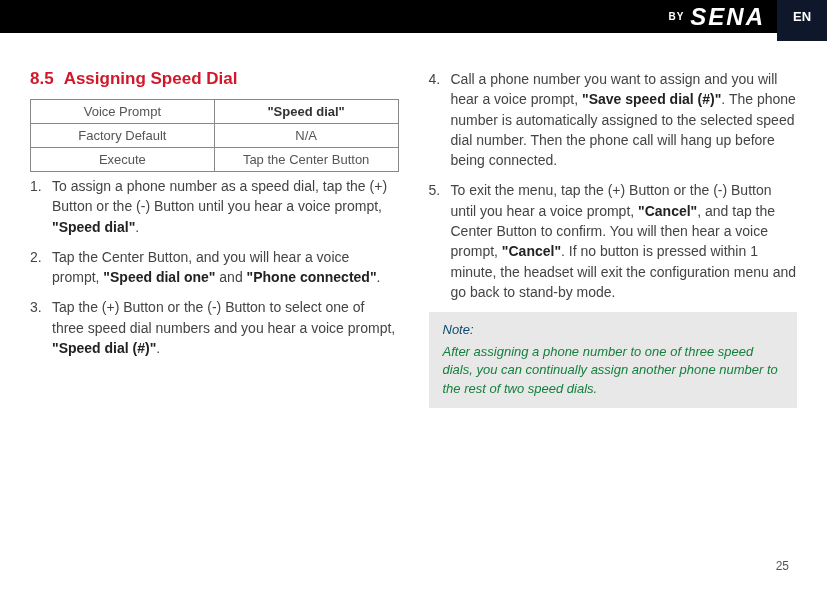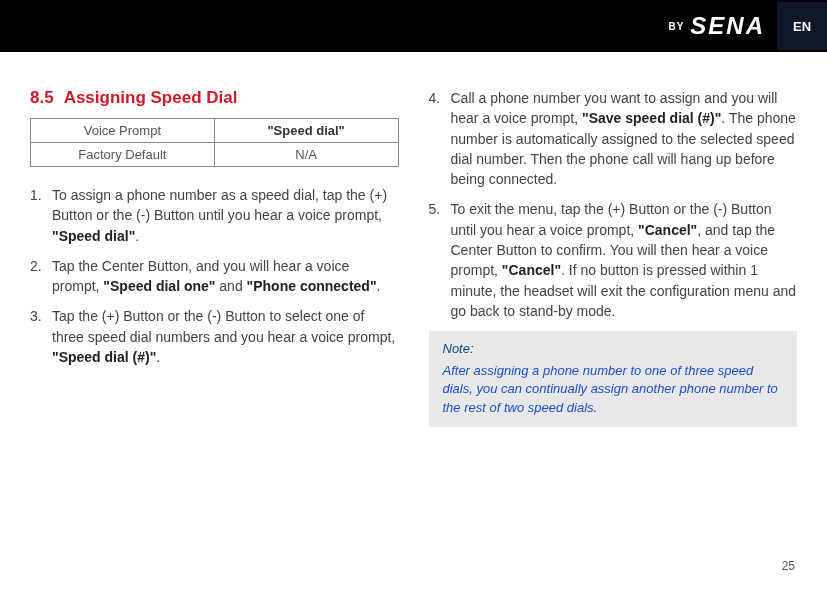--- a/index.html
+++ b/index.html
@@ -5,21 +5,21 @@
   * { margin: 0; padding: 0; box-sizing: border-box; }
   body {
     width: 827px;
     height: 591px;
     font-family: Arial, Helvetica, sans-serif;
     background: #fff;
     position: relative;
   }
   .header {
     width: 100%;
-    height: 52px;
+    height: 33px;
     background: #000;
     display: flex;
     align-items: center;
     justify-content: flex-end;
   }
   .by {
     color: #fff;
     font-size: 10px;
     font-weight: bold;
     letter-spacing: 1px;
@@ -58,21 +58,21 @@
     font-weight: 900;
     margin-bottom: 10px;
     font-family: Arial, Helvetica, sans-serif;
   }
   .section-num {
     margin-right: 10px;
   }
   table.info {
     width: 100%;
     border-collapse: collapse;
-    margin-bottom: 18px;
+    margin-bottom: 4px;
   }
   table.info td {
     border: 1px solid #888;
     padding: 4px 8px;
     font-size: 13px;
     color: #555;
     text-align: center;
   }
   table.info td:first-child {
     width: 50%;
@@ -108,27 +108,27 @@
   }
   .note-title {
     font-style: italic;
     font-size: 13px;
     color: #0c4a6e;
     margin-bottom: 6px;
   }
   .note-body {
     font-style: italic;
     font-size: 13px;
-    color: #1d4ed8;
+    color: #15803d;
     line-height: 1.4;
   }
   .page-num {
     position: absolute;
     bottom: 18px;
-    right: 32px;
+    right: 38px;
     font-size: 12px;
     color: #555;
   }
 </style>
 </head>
 <body>
 
 <div class="header">
   <span class="by">BY</span>
   <span class="logo">SENA</span>
@@ -146,20 +146,24 @@
 
     <table class="info">
       <tbody>
           <tr>
         <td>Voice Prompt</td>
         <td class="bold">"Speed dial"</td>
       </tr>
       <tr>
         <td>Factory Default</td>
         <td>N/A</td>
+      </tr>
+      <tr>
+        <td>Execute</td>
+        <td>Tap the Center Button</td>
       </tr>
     </tbody>
       </table>
 
     <ol class="steps">
       <li>
         <span>To assign a phone number as a speed dial, tap the (+) Button or the (-) Button until you hear a voice prompt, </span><span class="b">"Speed dial"</span><span>.</span>
       </li>
       <li>
         <span>Tap the Center Button, and you will hear a voice prompt, </span><span class="b">"Speed dial one"</span><span> and </span><span class="b">"Phone connected"</span><span>.</span>

